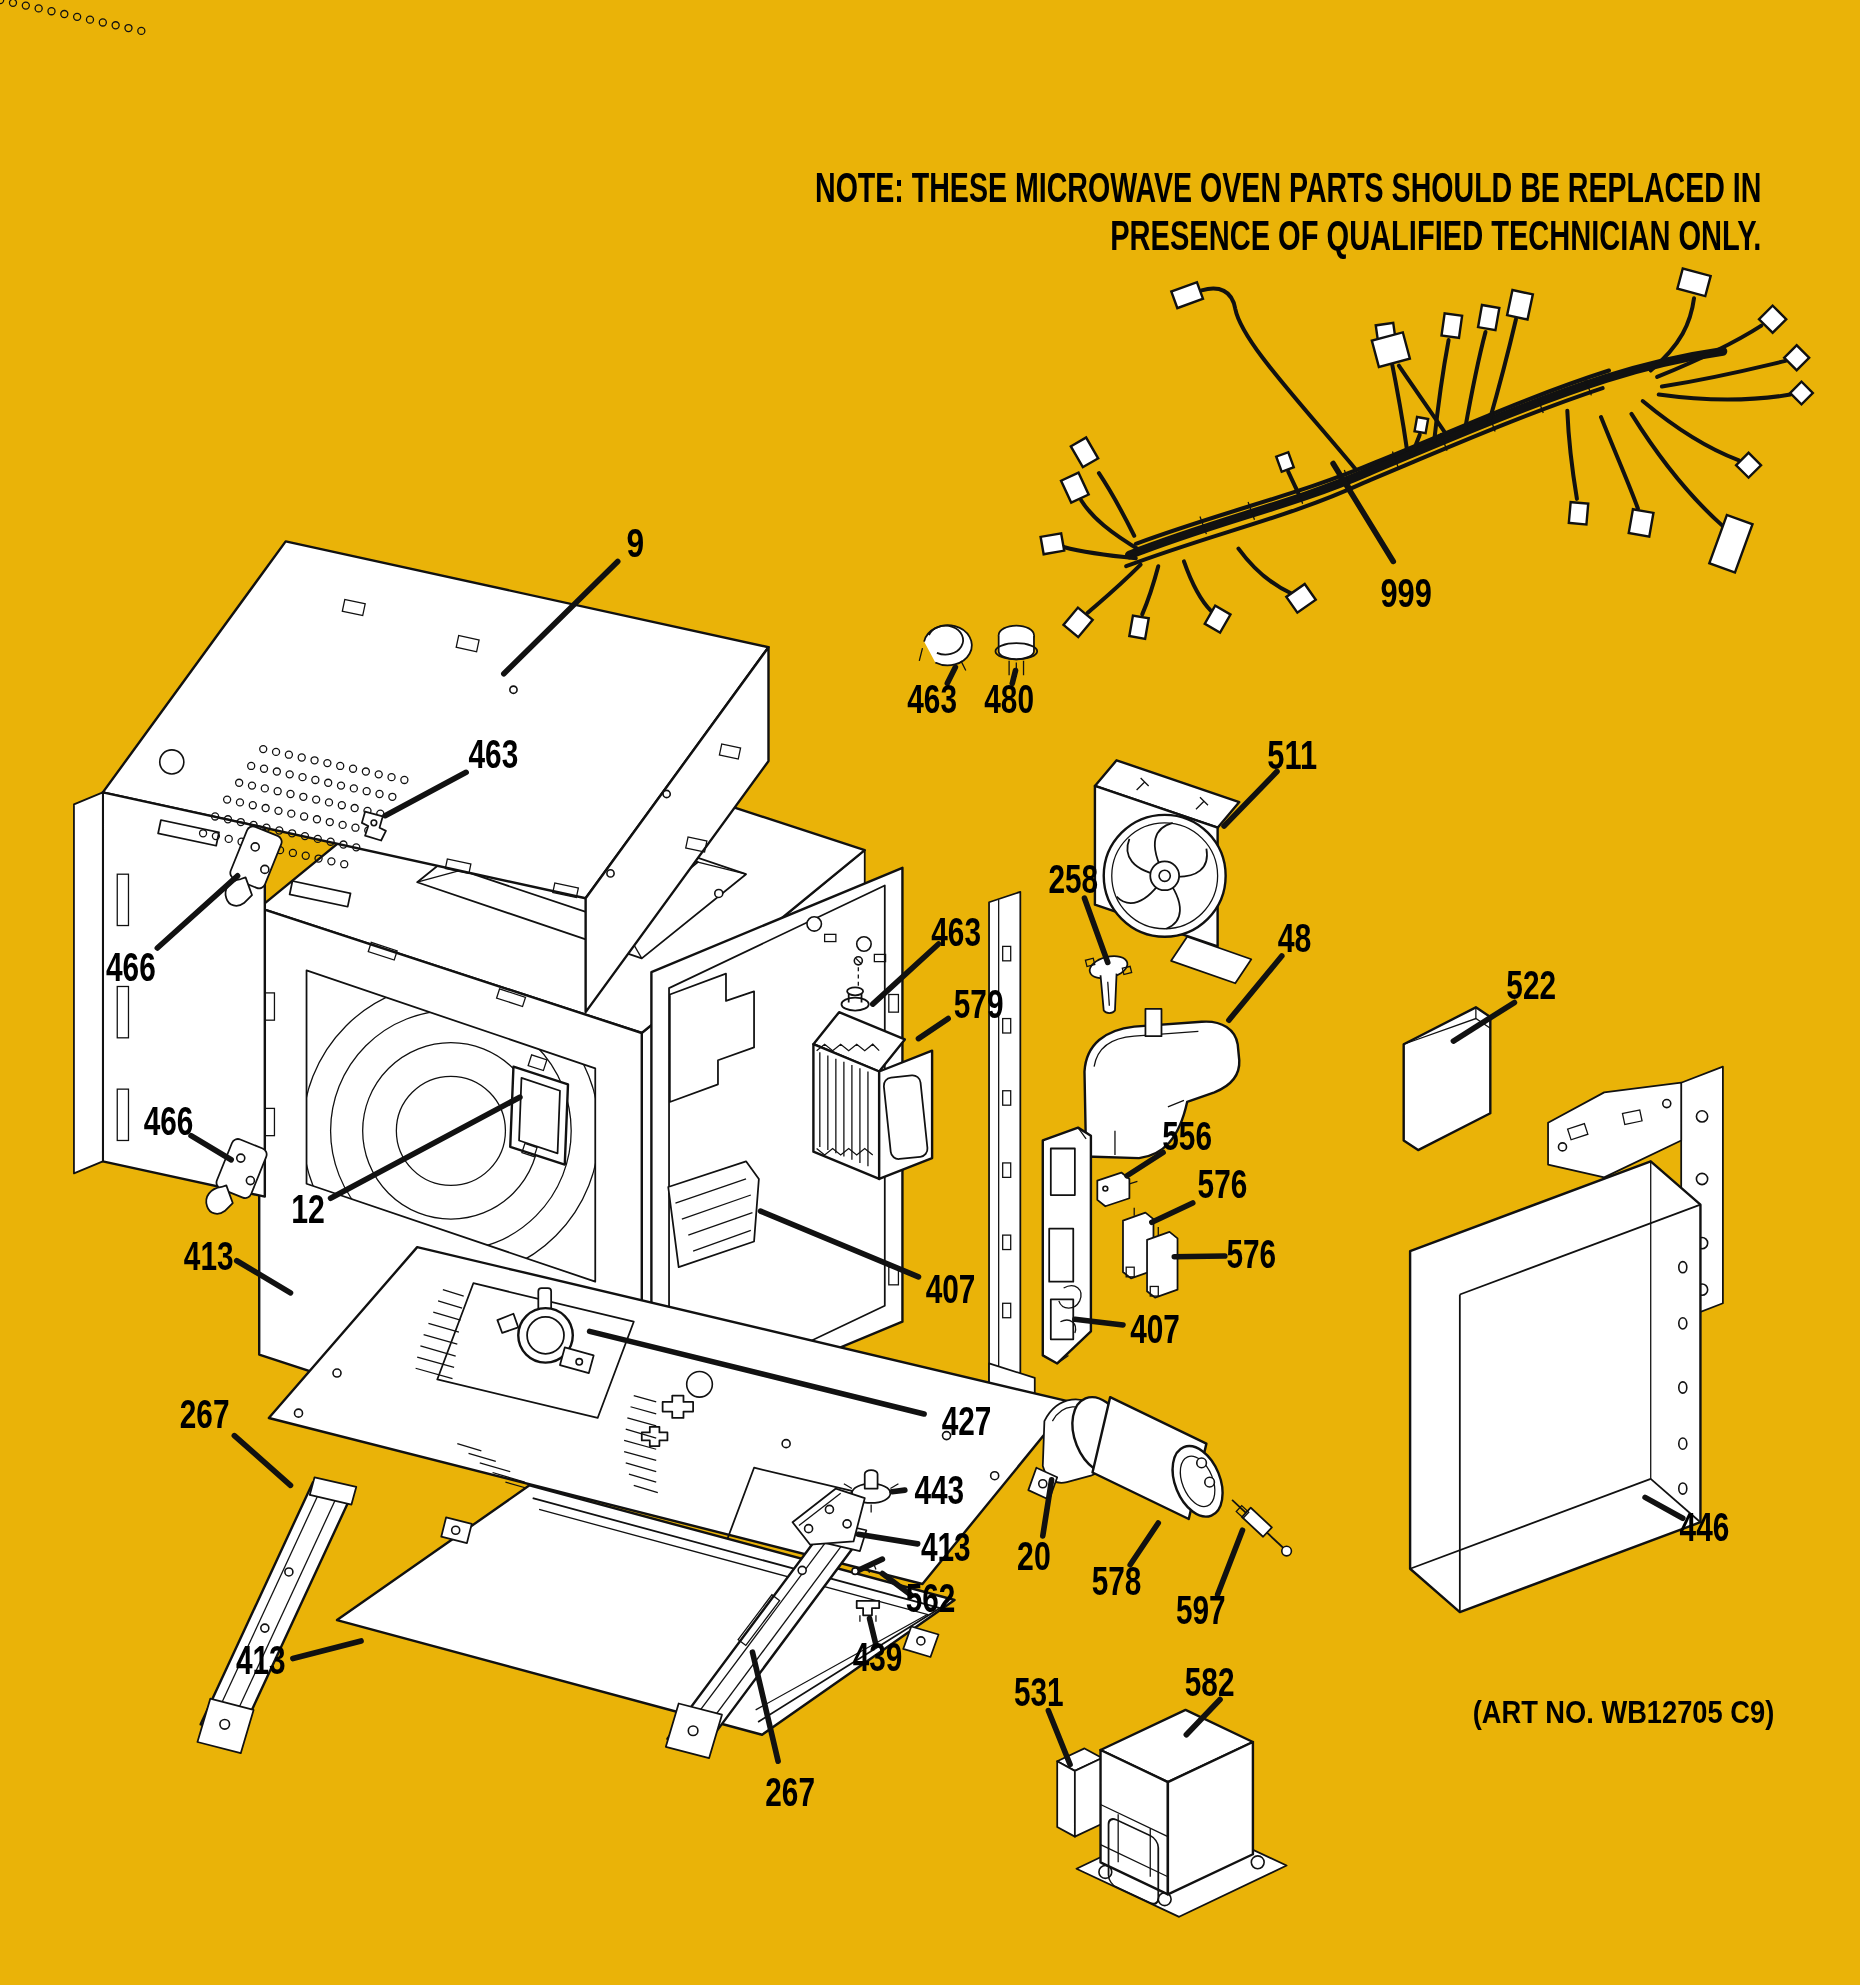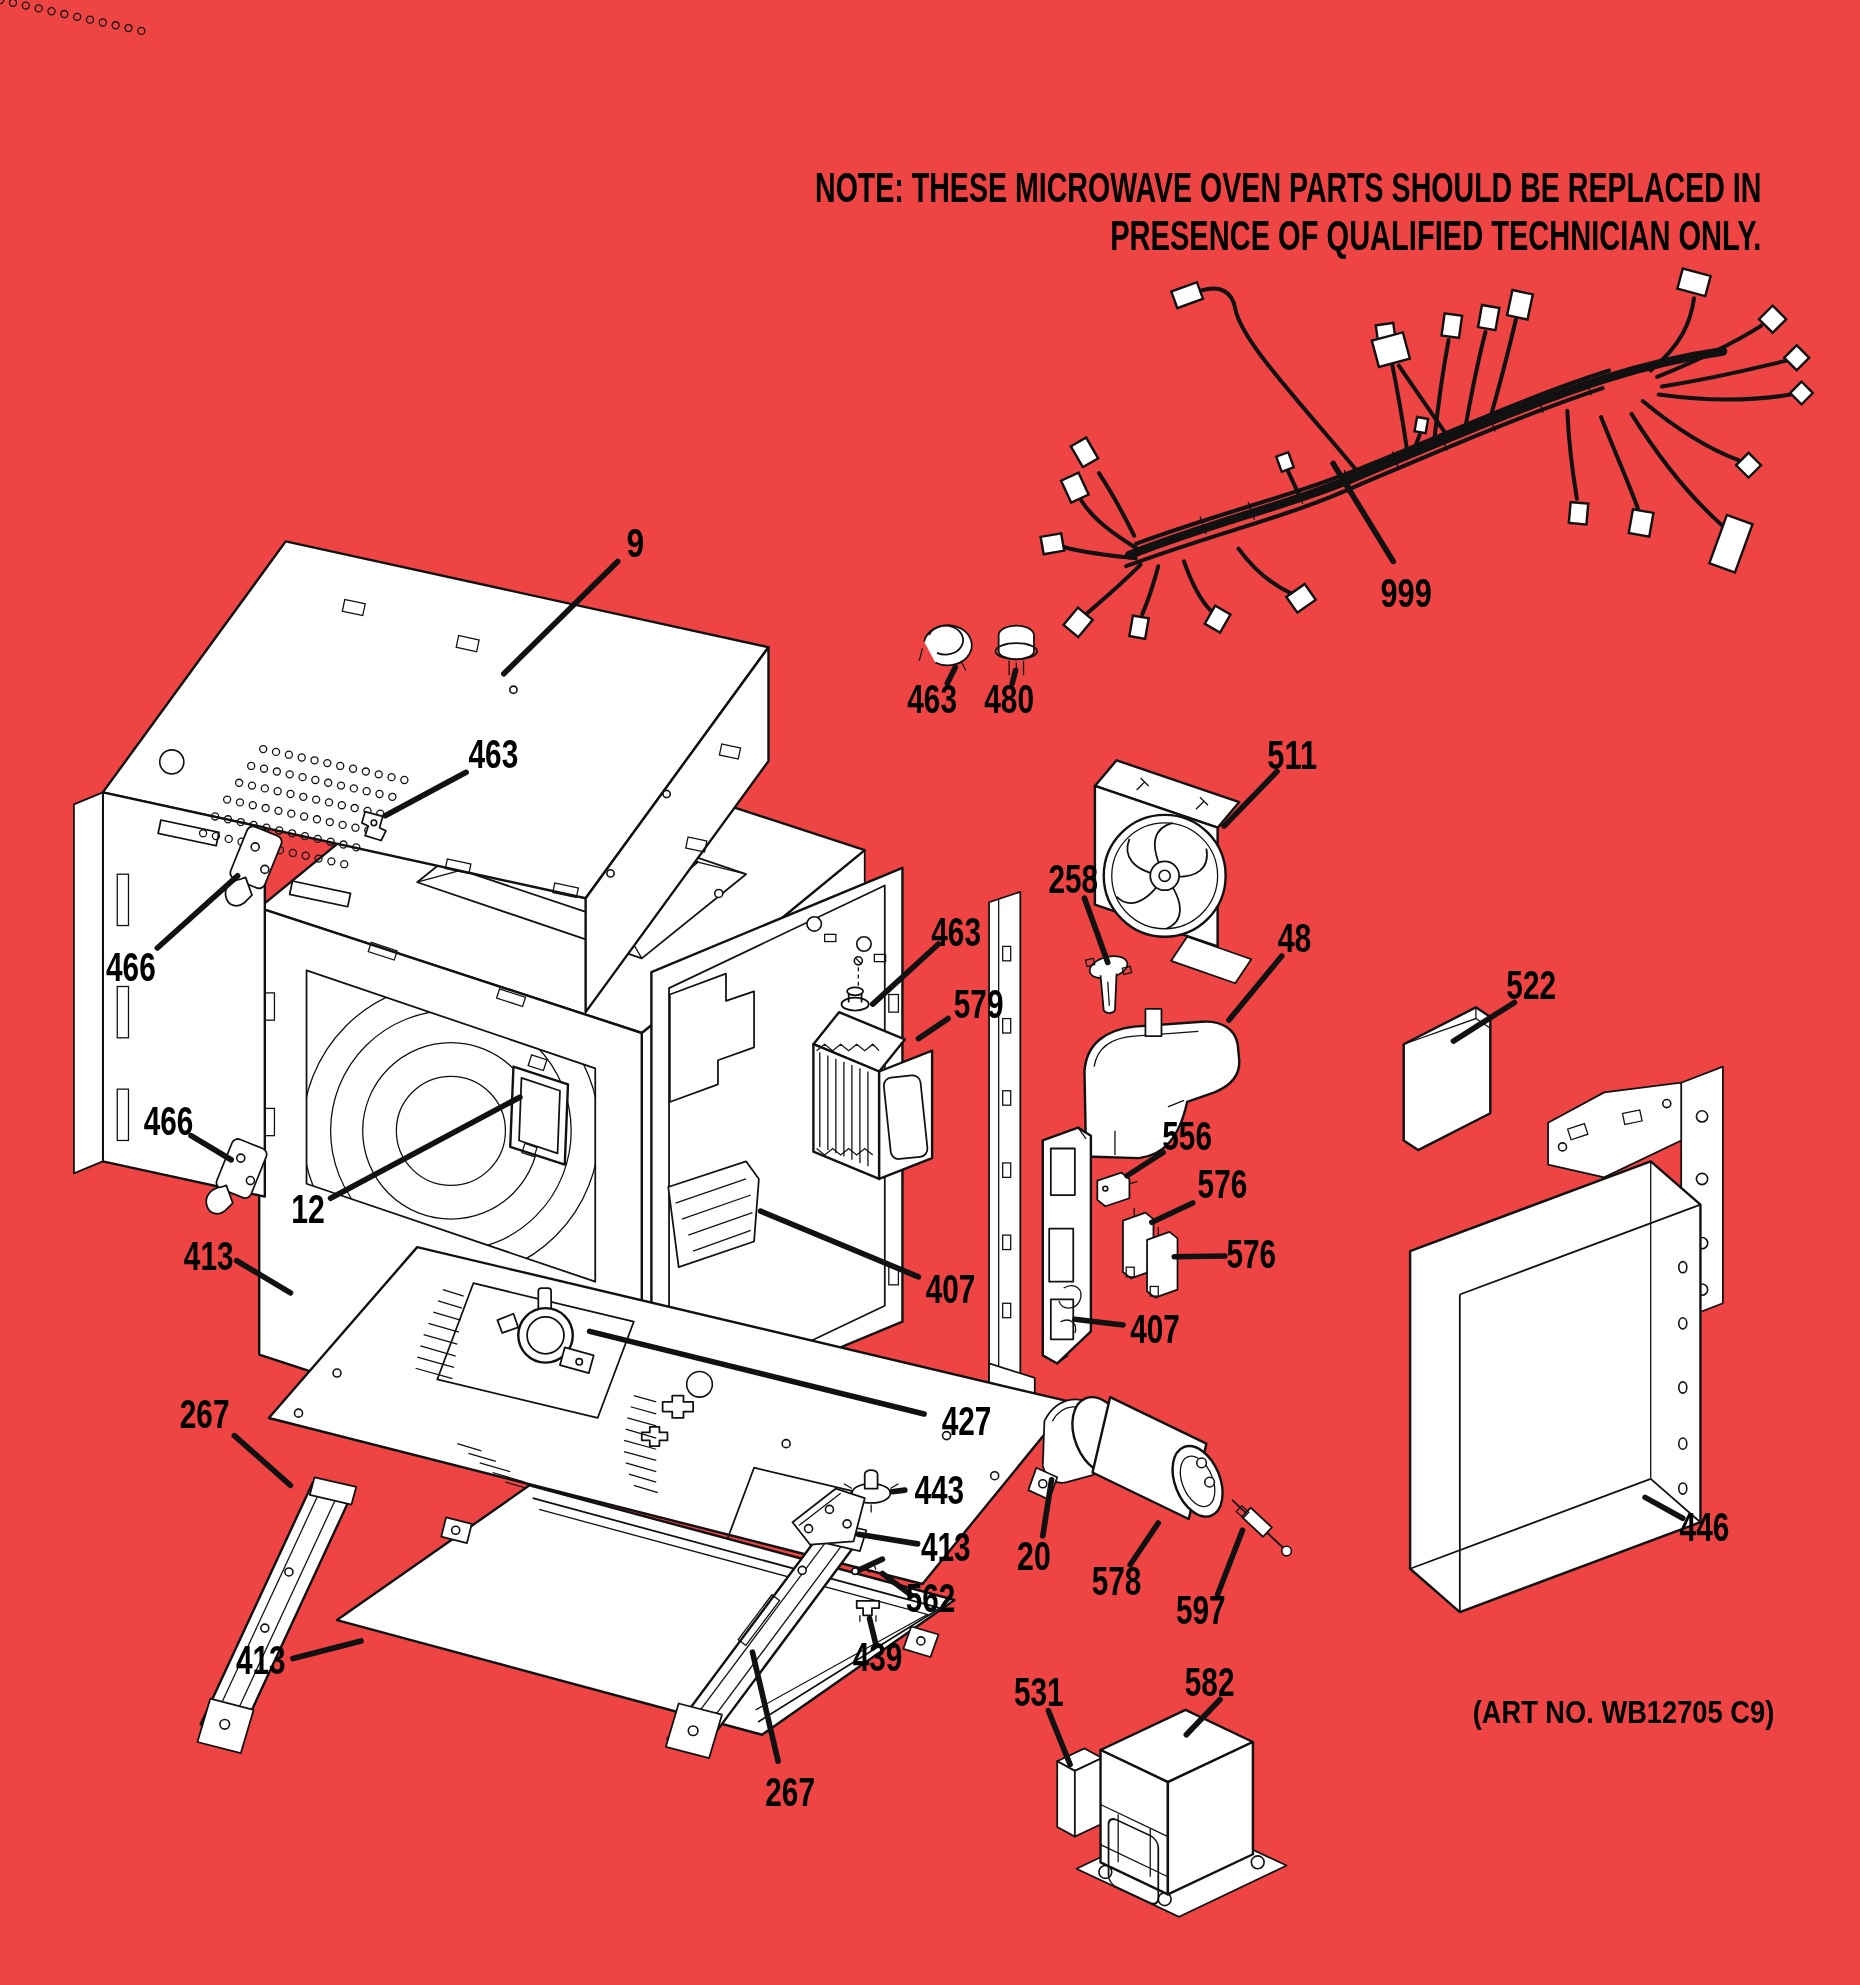--- a/index.html
+++ b/index.html
@@ -1,16 +1,16 @@
 <!DOCTYPE html>
 <html style="font-size:13px"><head>
 <meta charset="utf-8">
 <style>
   html,body{margin:0;padding:0;background:#fff;}
-  .stage{width:1861px;height:1985px;position:relative;background:#ef4444;}
+  .stage{width:1861px;height:1985px;position:relative;background:#eab308;}
   svg{display:block;}
   .o{fill:#fff;stroke:#111;stroke-width:3;stroke-linejoin:round;}
   .o2{fill:#fff;stroke:#111;stroke-width:2.2;stroke-linejoin:round;}
   .d{fill:none;stroke:#111;stroke-width:2.2;stroke-linejoin:round;}
   .t{fill:none;stroke:#111;stroke-width:1.6;}
   .h{fill:none;stroke:#111;stroke-width:5;stroke-linecap:round;}
   .hs{fill:none;stroke:#111;stroke-width:11;stroke-linecap:round;}
   .c{fill:#fff;stroke:#111;stroke-width:3;}
   .ld{stroke:#111;stroke-width:7;stroke-linecap:round;}
   .lbl{font-family:"Liberation Sans",sans-serif;font-weight:700;font-size:50px;fill:#000;}

